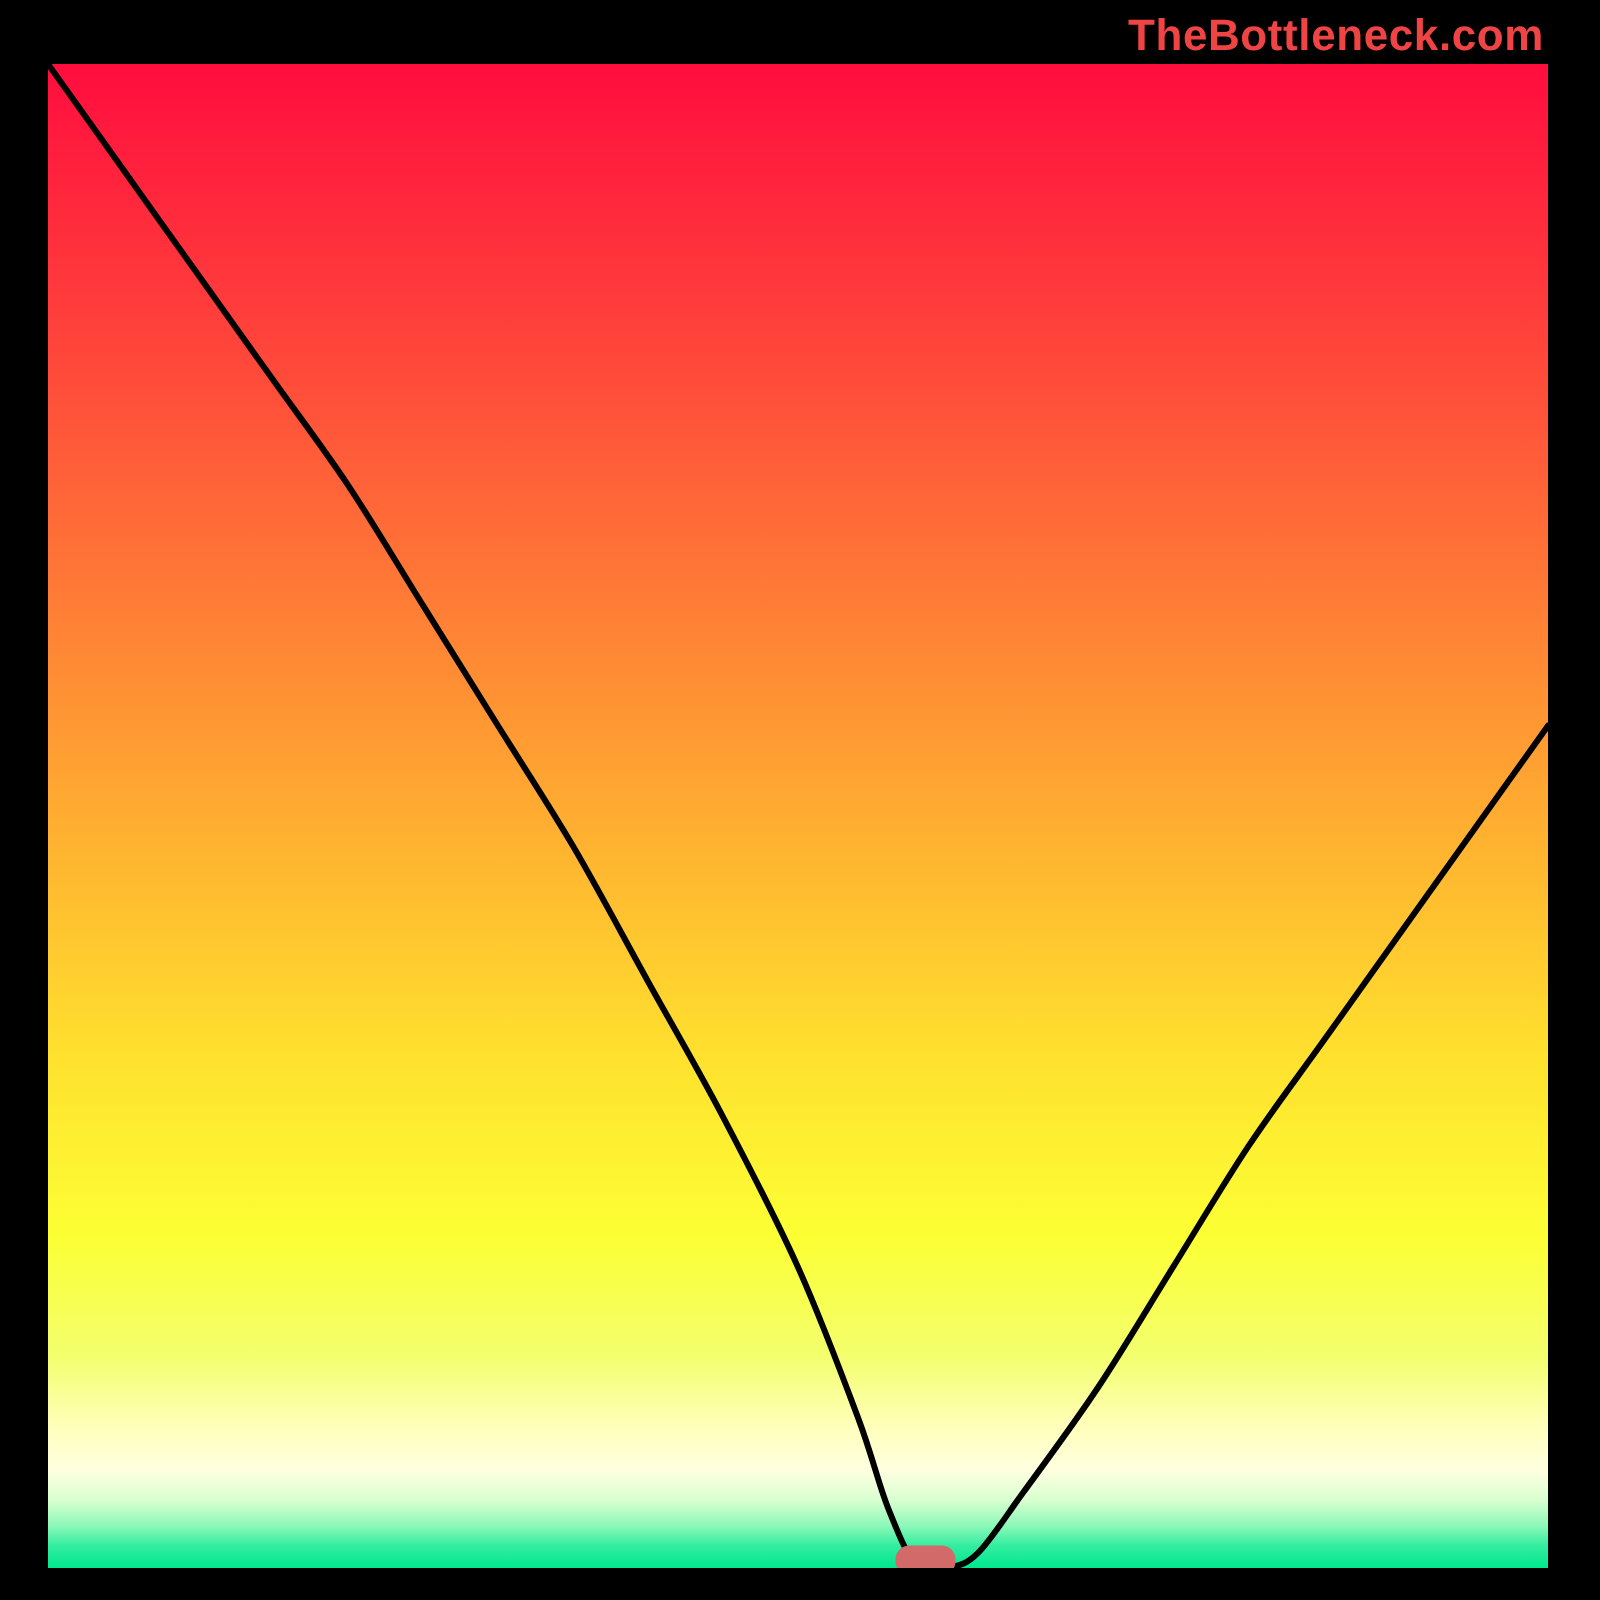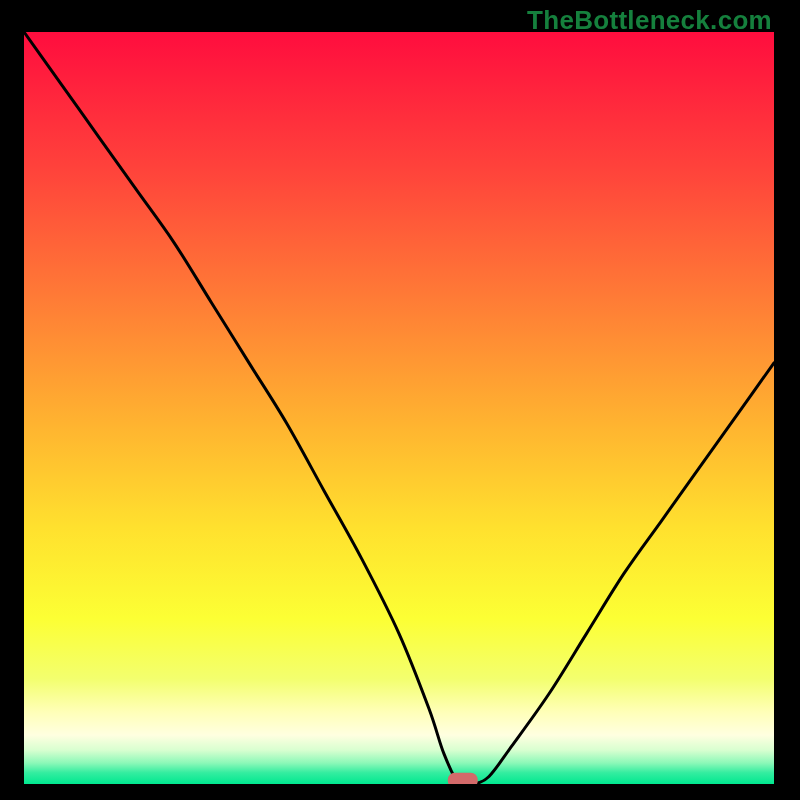--- a/index.html
+++ b/index.html
@@ -1,17 +1,17 @@
 <!DOCTYPE html>
 <html><head>
 <meta charset="utf-8">
 <style>
   html,body{margin:0;padding:0;width:800px;height:800px;background:#000;overflow:hidden;font-family:Arial,Helvetica,sans-serif}
   .frame{position:absolute;left:24px;top:32px;width:750px;height:752px;background:#000}
-  .attribution{position:absolute;top:5px;right:28px;color:#15803d;font-size:26px;font-weight:bold;letter-spacing:.3px}
+  .attribution{position:absolute;top:5px;right:28px;color:#ef4444;font-size:22px;font-weight:bold;letter-spacing:.3px}
   svg{display:block}
 </style>
 </head>
 <body>
 
 <div class="attribution">TheBottleneck.com</div>
 
 <div class="frame">
   <svg id="chart-svg" width="750" height="752" viewBox="0 0 750 752">
     <defs>

